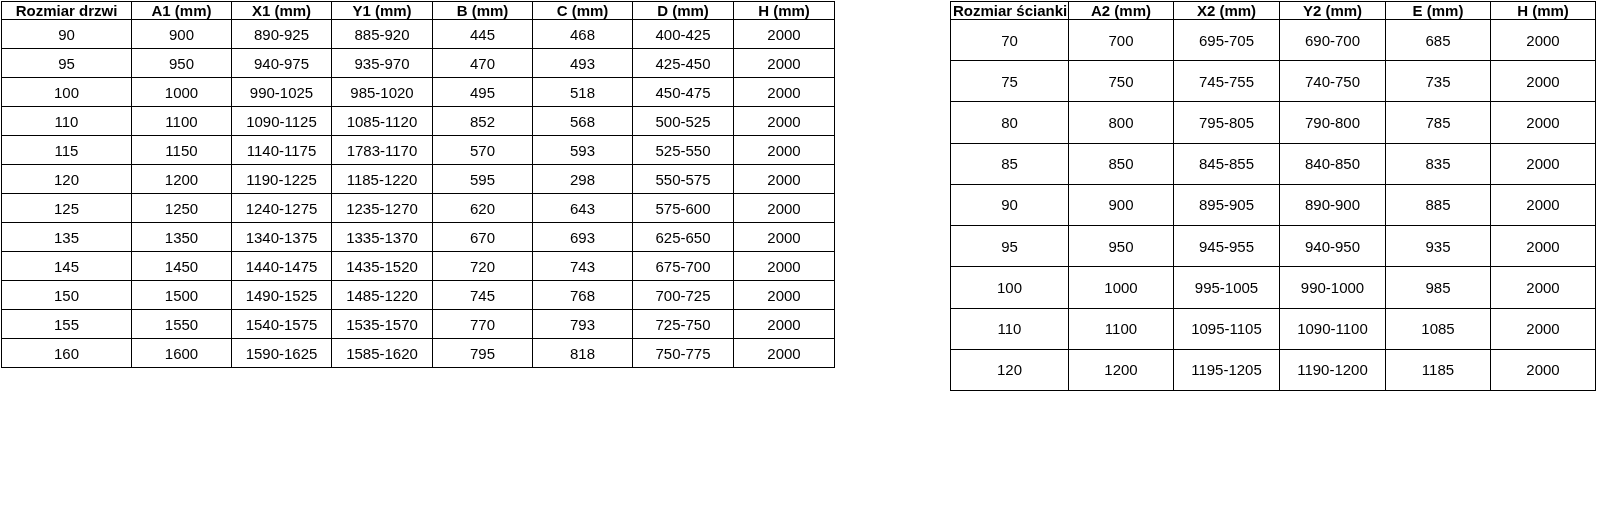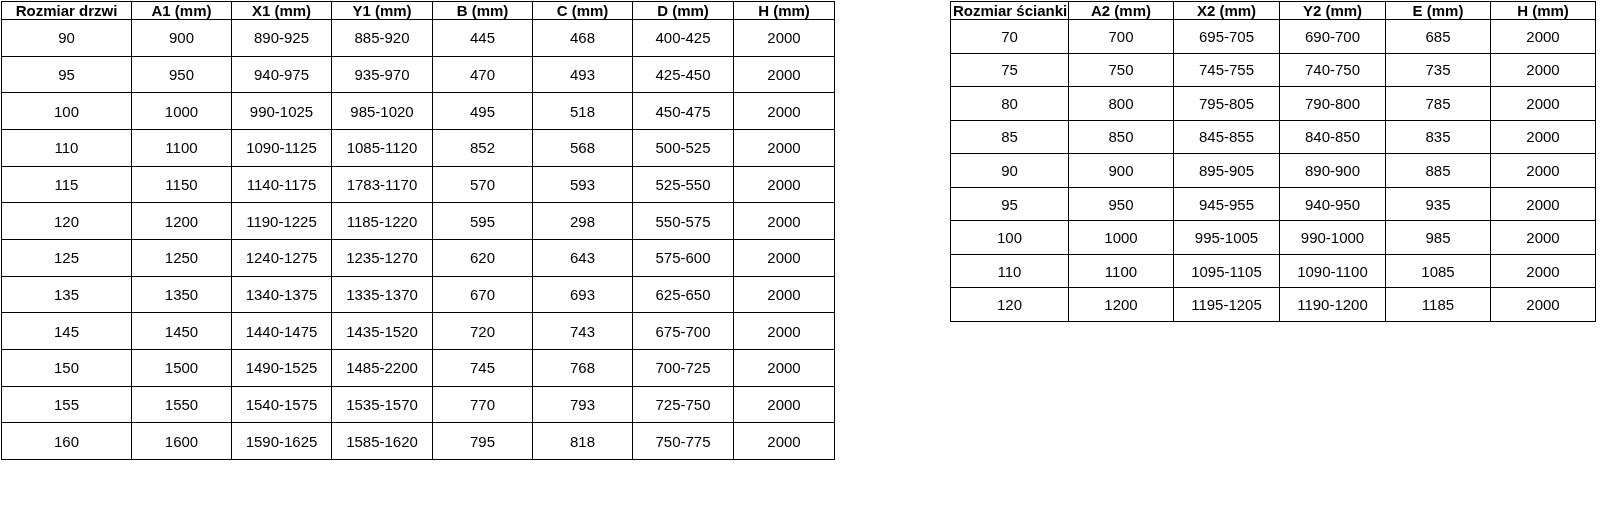--- a/index.html
+++ b/index.html
@@ -32,26 +32,26 @@
     color: #000000;
     white-space: nowrap;
     overflow: hidden;
   }
   table.dim-table th {
     font-weight: bold;
   }
   #doors-table {
     left: 1px;
     width: 833px;
-    height: 459px;
+    height: 367px;
   }
   #walls-table {
     left: 950px;
     width: 645px;
-    height: 321px;
+    height: 390px;
   }
 </style>
 </head>
 <body>
 
 <div class="canvas">
 
   <table id="doors-table" class="dim-table">
     <colgroup>
       <col style="width:130px">
@@ -163,21 +163,21 @@
           <td>1435-1520</td>
           <td>720</td>
           <td>743</td>
           <td>675-700</td>
           <td>2000</td>
         </tr>
         <tr>
           <td>150</td>
           <td>1500</td>
           <td>1490-1525</td>
-          <td>1485-2200</td>
+          <td>1485-1220</td>
           <td>745</td>
           <td>768</td>
           <td>700-725</td>
           <td>2000</td>
         </tr>
         <tr>
           <td>155</td>
           <td>1550</td>
           <td>1540-1575</td>
           <td>1535-1570</td>

